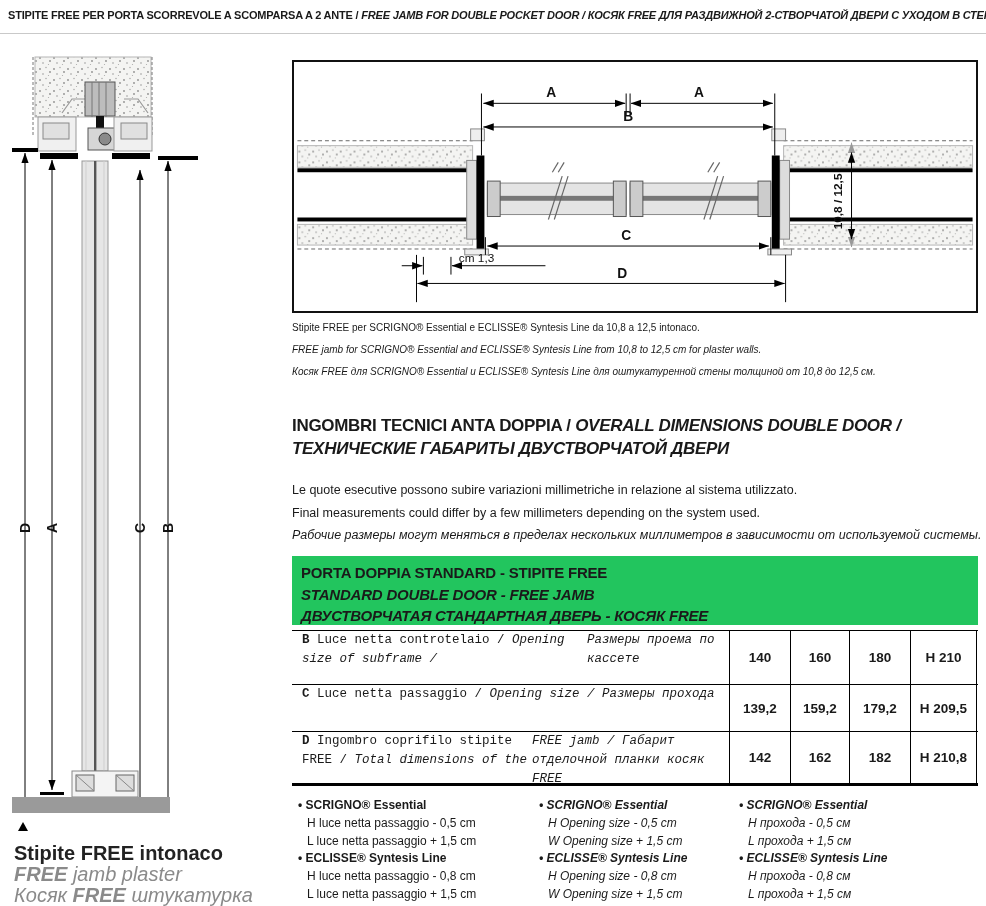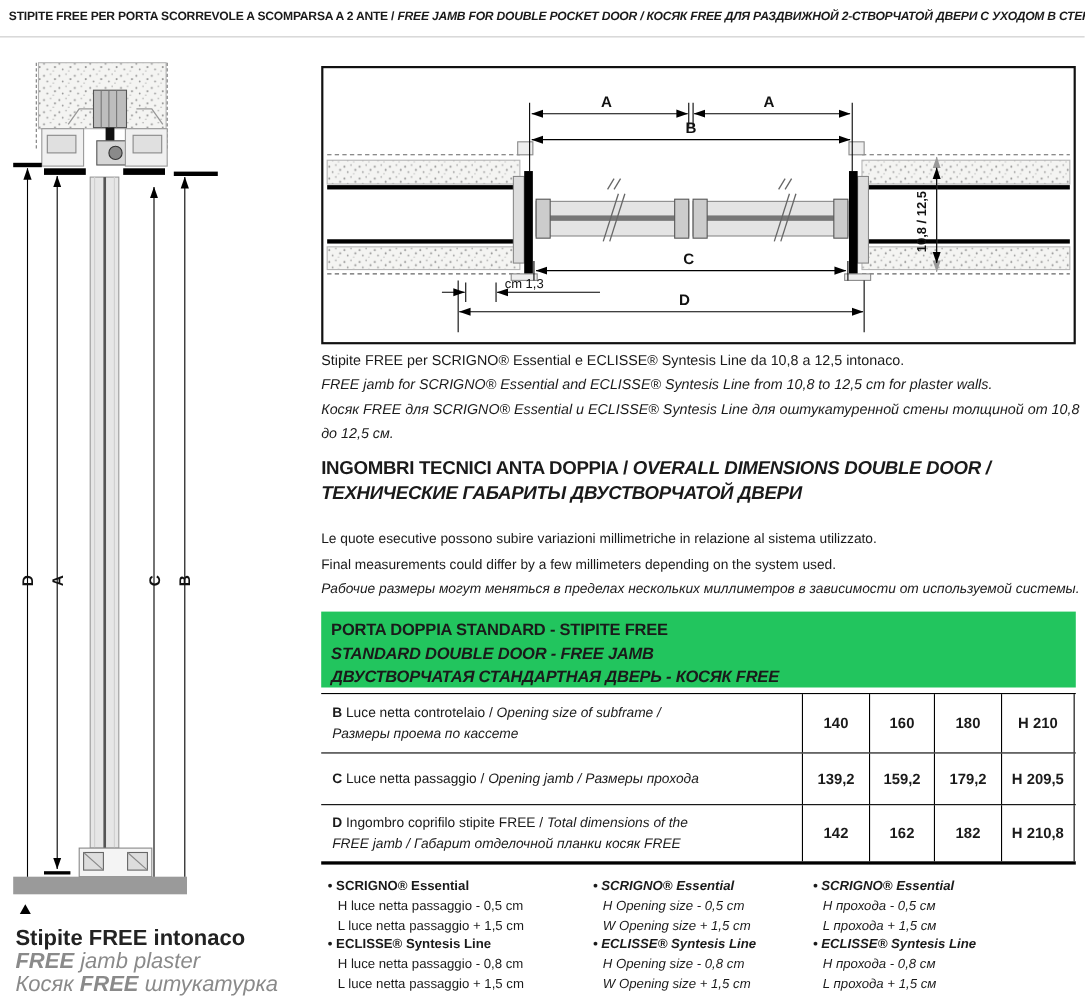--- a/index.html
+++ b/index.html
@@ -12,43 +12,43 @@
     padding:9px 0 0 8px; font-size:11px; font-weight:bold; letter-spacing:-0.2px; white-space:nowrap; }
   .page-header .it2 { font-style:italic; }
 
   
   .plan-box { left:292px; top:60px; width:686px; height:253px; border:2px solid #111; background:#fff; }
   .section-box { left:10px; top:55px; width:200px; height:785px; }
 
   svg text { font-family:"Liberation Sans","DejaVu Sans",sans-serif; fill:#111; }
 
   
-  .draw-caption { left:292px; top:317px; width:690px; font-size:13px; line-height:22px; }
+  .draw-caption { left:292px; top:317px; width:690px; font-size:10px; line-height:22px; }
   .draw-caption .en, .draw-caption .ru { font-style:italic; }
 
   
   .heading { left:292px; top:414px; width:690px; font-size:17px; font-weight:bold;
     line-height:23px; letter-spacing:-0.3px; }
   .heading .en, .heading .ru { font-style:italic; }
 
   
   .notes { left:292px; top:479px; width:690px; font-size:12.5px; line-height:22.5px; }
   .notes .ru { font-style:italic; }
 
   
   .band { left:292px; top:556px; width:686px; height:69px; background:#22c55e;
     padding:6px 9px 0 9px; font-size:15px; font-weight:bold; line-height:21.5px; letter-spacing:-0.2px; }
   .band .en, .band .ru { font-style:italic; }
 
   
   .spec-table { left:292px; top:630px; width:686px; border-top:1px solid #000; border-bottom:3px solid #000; }
   .trow { display:flex; border-bottom:1px solid #000; }
   .trow:last-child { border-bottom:none; }
-  .tlabel { width:437px; padding:0 10px; display:flex; flex-direction:column; justify-content:center;
-    font-size:12.5px; line-height:19px; }
+  .tlabel { width:437px; padding:0 10px; display:flex; flex-direction:row; justify-content:flex-start;
+    font-size:12.5px; line-height:19px;font-family:Liberation Mono, monospace; }
   .tlabel b { font-weight:bold; }
   .tlabel .i { font-style:italic; }
   .tval { border-left:1px solid #000; display:flex; align-items:center; justify-content:center;
     font-size:13.5px; font-weight:bold; }
   .tval.c1 { width:61px; } .tval.c2 { width:59px; } .tval.c3 { width:61px; }
   .tval.c4 { width:67px; border-right:1px solid #000; }
   .rowB { height:54px; } .rowC { height:47px; } .rowD { height:51px; }
 
   
   .footnotes { left:292px; top:797px; width:690px; display:flex; font-size:12px; line-height:17.8px; }
@@ -290,21 +290,21 @@
       <div><b>B</b> <span>Luce netta controtelaio / </span><span class="i">Opening size of subframe /</span></div>
       <div class="i">Размеры проема по кассете</div>
     </div>
     <div class="tval c1">140</div>
     <div class="tval c2">160</div>
     <div class="tval c3">180</div>
     <div class="tval c4">H 210</div>
   </div>
   <div class="trow rowC">
     <div class="tlabel">
-      <div><b>C</b> <span>Luce netta passaggio / </span><span class="i">Opening jamb / Размеры прохода</span></div>
+      <div><b>C</b> <span>Luce netta passaggio / </span><span class="i">Opening size / Размеры прохода</span></div>
     </div>
     <div class="tval c1">139,2</div>
     <div class="tval c2">159,2</div>
     <div class="tval c3">179,2</div>
     <div class="tval c4">H 209,5</div>
   </div>
   <div class="trow rowD">
     <div class="tlabel">
       <div><b>D</b> <span>Ingombro coprifilo stipite FREE / </span><span class="i">Total dimensions of the</span></div>
       <div class="i">FREE jamb / Габарит отделочной планки косяк FREE</div>

